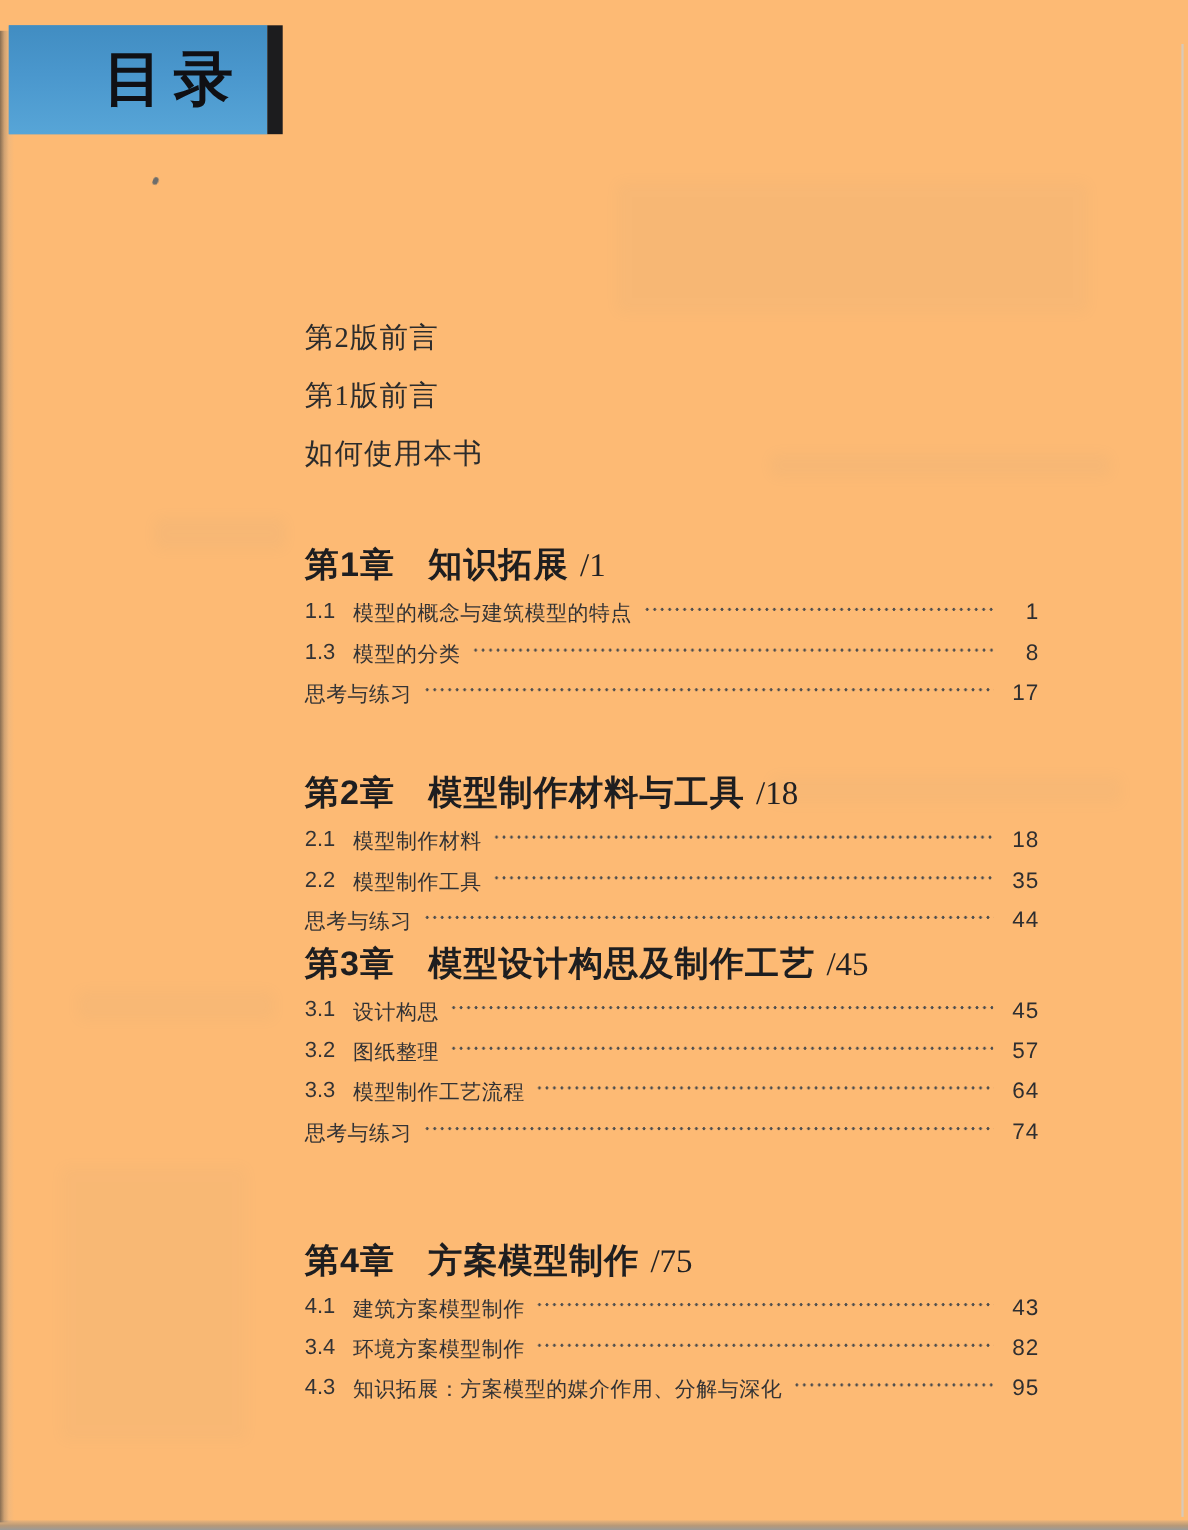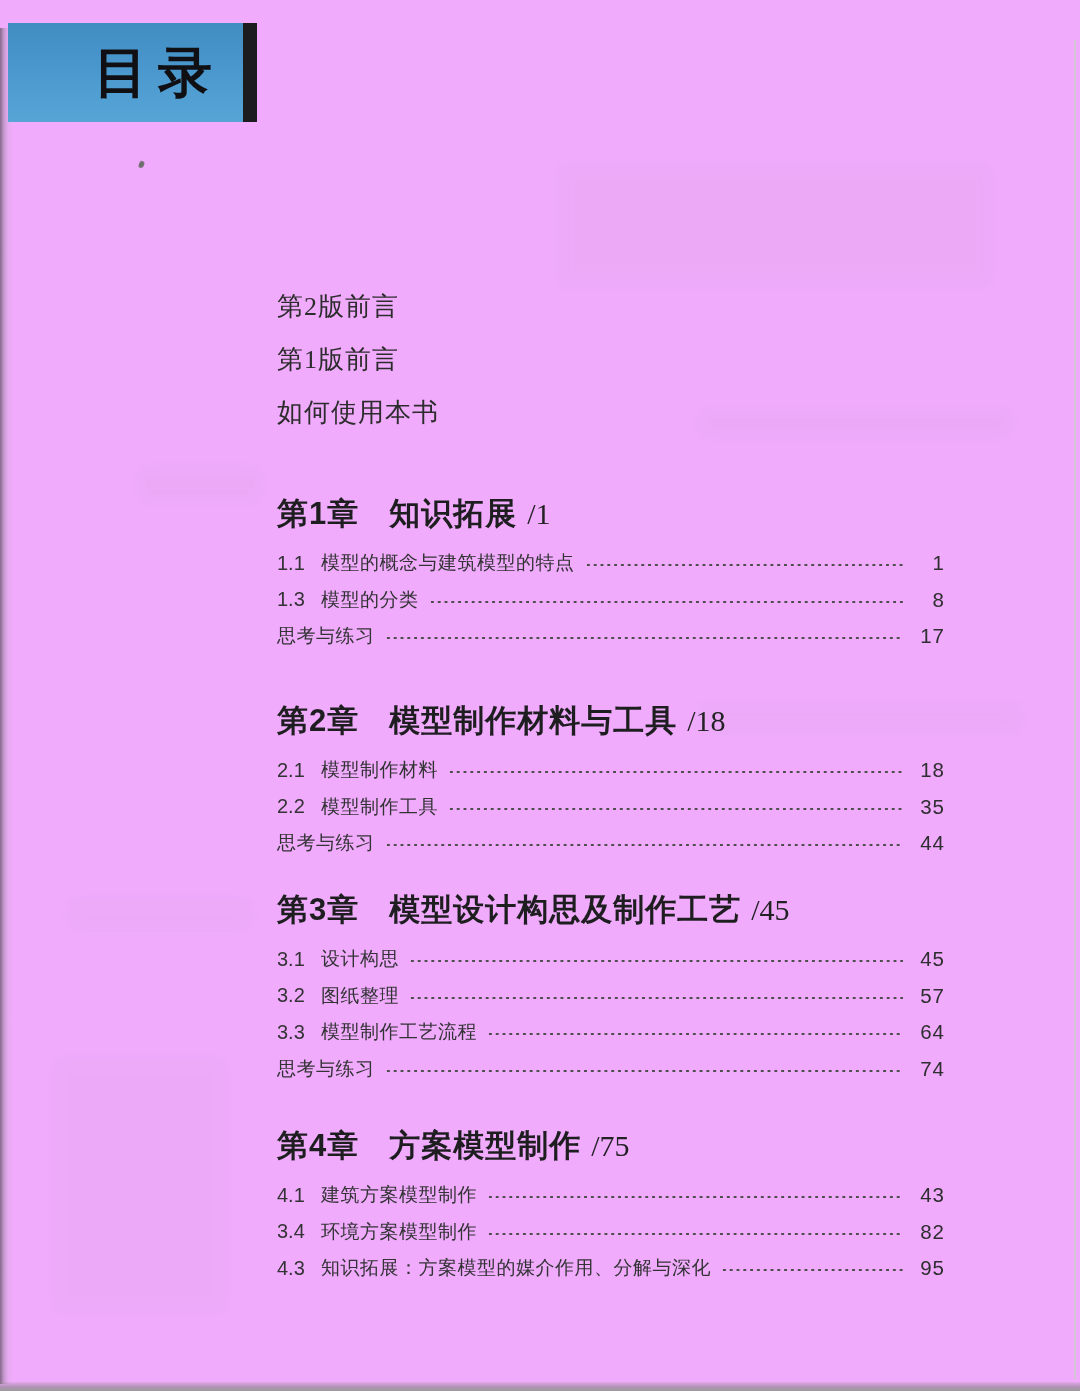--- a/index.html
+++ b/index.html
@@ -1,21 +1,21 @@
 <!DOCTYPE html>
 <html><head>
 <meta charset="utf-8">
 <style>
   html, body { margin: 0; padding: 0; }
   body { background: #d8d8d6; }
   .page {
     position: relative;
     width: 1080px;
     height: 1391px;
-    background: #f0abfc;
+    background: #fdba74;
     overflow: hidden;
     font-family: "Liberation Sans", sans-serif;
   }
 
   
   .edge-left {
     position: absolute; left: 0; top: 28px; bottom: 7px; width: 13px;
     background: linear-gradient(to right,
       rgba(60,60,60,0.60) 0%, rgba(110,110,110,0.32) 30%,
       rgba(170,170,170,0.14) 62%, rgba(200,200,200,0) 100%);
@@ -58,40 +58,40 @@
   .fm-line {
     height: 53px; display: flex; align-items: center;
     font-family: "Liberation Serif", serif;
     font-size: 26px; color: #2c2c2c; letter-spacing: 1px;
   }
 
   
   .chapter { position: absolute; left: 277px; width: 668px; }
   .ch1 { top: 470px; margin-top: 23px; }
   .ch2 { top: 700px; }
-  .ch3 { top: 889px; }
+  .ch3 { top: 855px; }
   .ch4 { top: 1125px; }
 
   .chap-heading {
     height: 44px; margin-bottom: 8px;
     display: flex; align-items: baseline; white-space: nowrap;
   }
   .chap-label, .chap-title {
     font-size: 31px; font-weight: 700; color: #1e1e20; letter-spacing: 1px;
   }
   .chap-title { margin-left: 30px; }
   .chap-page {
     margin-left: 10px;
     font-family: "Liberation Serif", serif;
     font-size: 30px; font-weight: 500; color: #222224;
   }
 
   .toc-row {
     height: 36.5px;
-    display: flex; align-items: center; white-space: nowrap;
+    display: flex; align-items: flex-start; white-space: nowrap;
   }
   .row-no {
     width: 44px; flex: 0 0 44px;
     font-size: 20px; color: #333335;
   }
   .row-title { font-size: 19px; color: #333335; letter-spacing: 0.5px; }
   .leader {
     flex: 1 1 auto; height: 10px;
     margin: 4px 8px 0 10px;
     background-image: radial-gradient(circle, #4e4e4e 1.2px, rgba(0,0,0,0) 1.45px);

